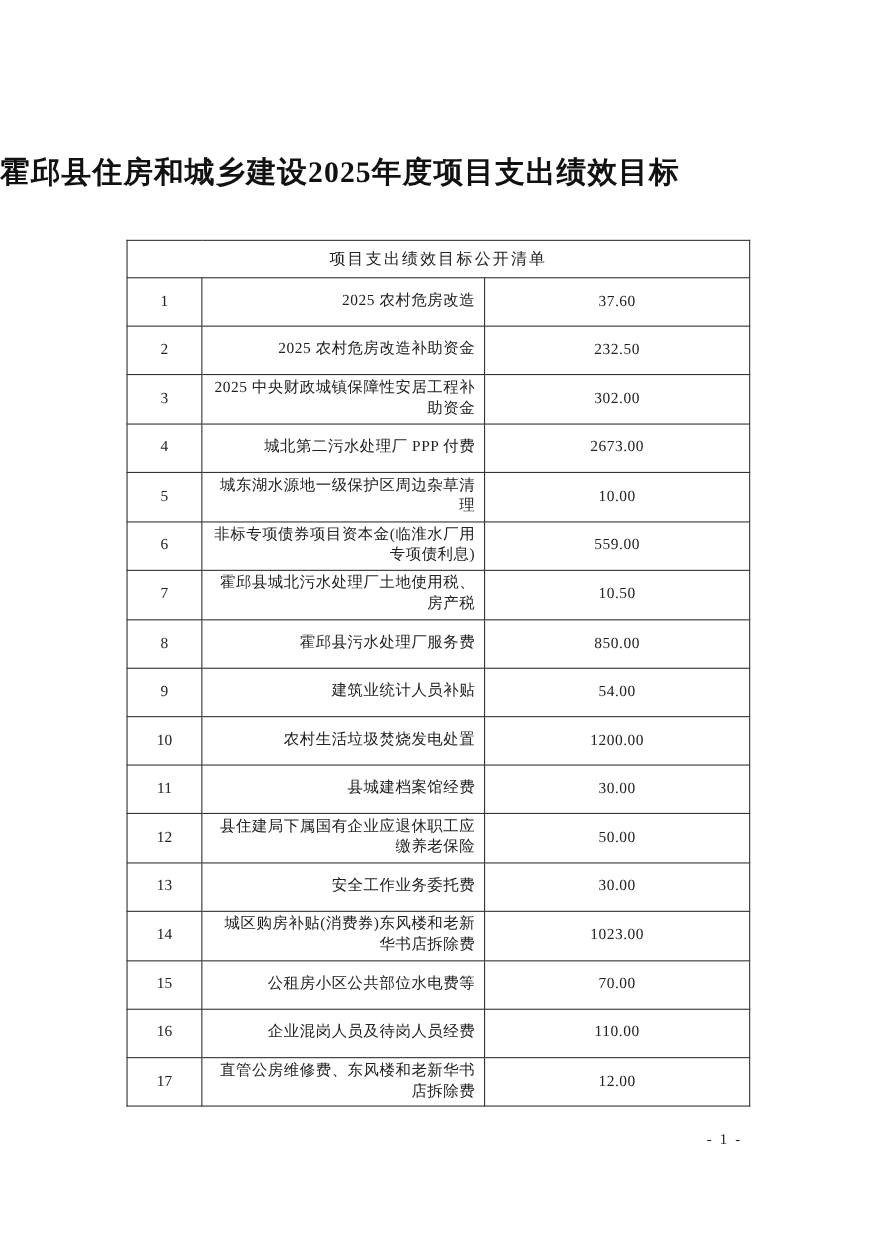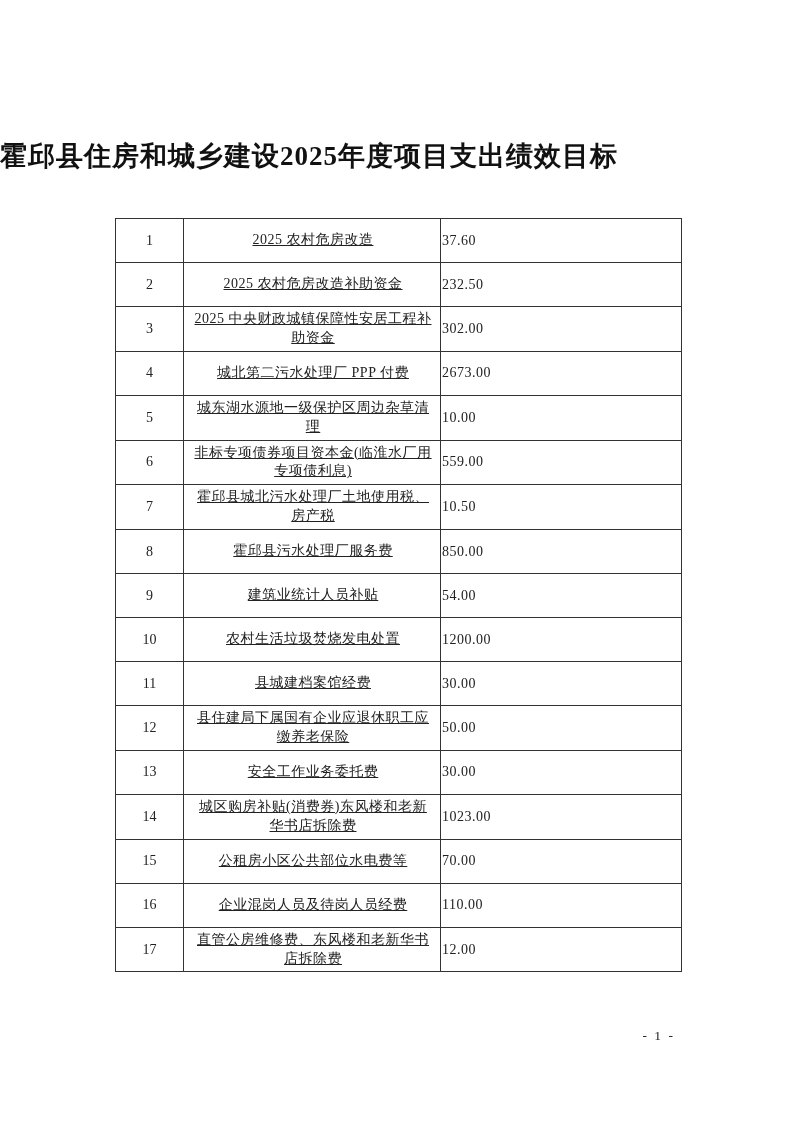--- a/index.html
+++ b/index.html
@@ -52,28 +52,27 @@
     font-size: 14.5px;
     letter-spacing: 1px;
   }
   tbody td {
     height: 37px;
   }
   .cell-no {
     text-align: center;
   }
   .cell-name {
-    text-align: center;
+    text-align: right;
     padding: 3px 8px 3px 10px;
     line-height: 1.35;
     letter-spacing: 0.5px;
-    text-decoration: underline;
   }
   .cell-amount {
-    text-align: left;
+    text-align: center;
     letter-spacing: 0.5px;
   }
   .page-number {
     position: absolute;
     top: 1028px;
     right: 118px;
     font-size: 13.5px;
     color: #222;
     letter-spacing: 2px;
   }
@@ -83,20 +82,23 @@
 
 <div class="doc-title">霍邱县住房和城乡建设2025年度项目支出绩效目标</div>
 
 <table class="perf-table">
   <colgroup>
     <col style="width:68px">
     <col style="width:257px">
     <col style="width:241px">
   </colgroup>
   <thead>
+    <tr>
+      <td colspan="3" class="caption-cell">项目支出绩效目标公开清单</td>
+    </tr>
   </thead>
   <tbody>
       <tr>
         <td class="cell-no">1</td>
         <td class="cell-name">2025 农村危房改造</td>
         <td class="cell-amount">37.60</td>
       </tr>
       <tr>
         <td class="cell-no">2</td>
         <td class="cell-name">2025 农村危房改造补助资金</td>

